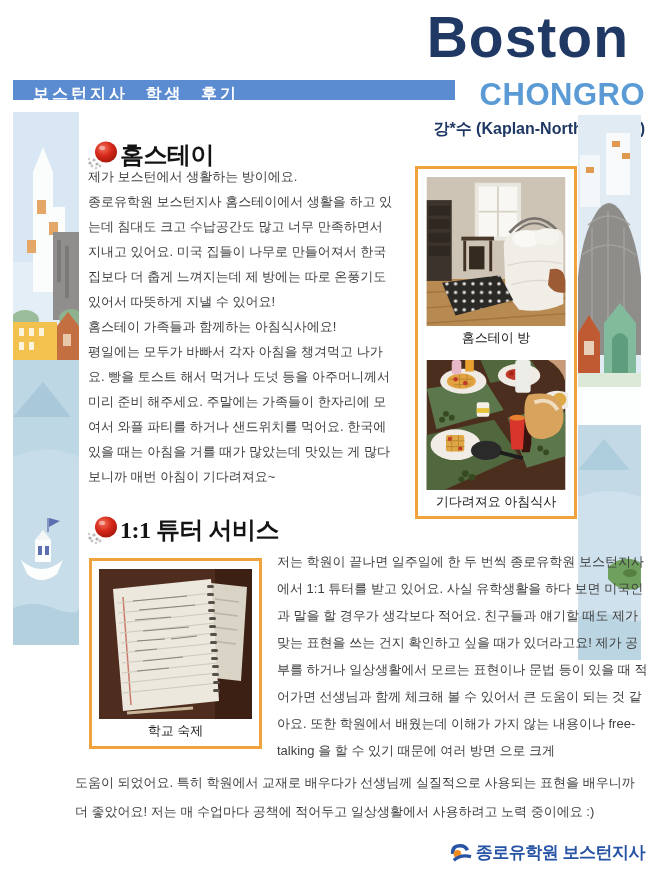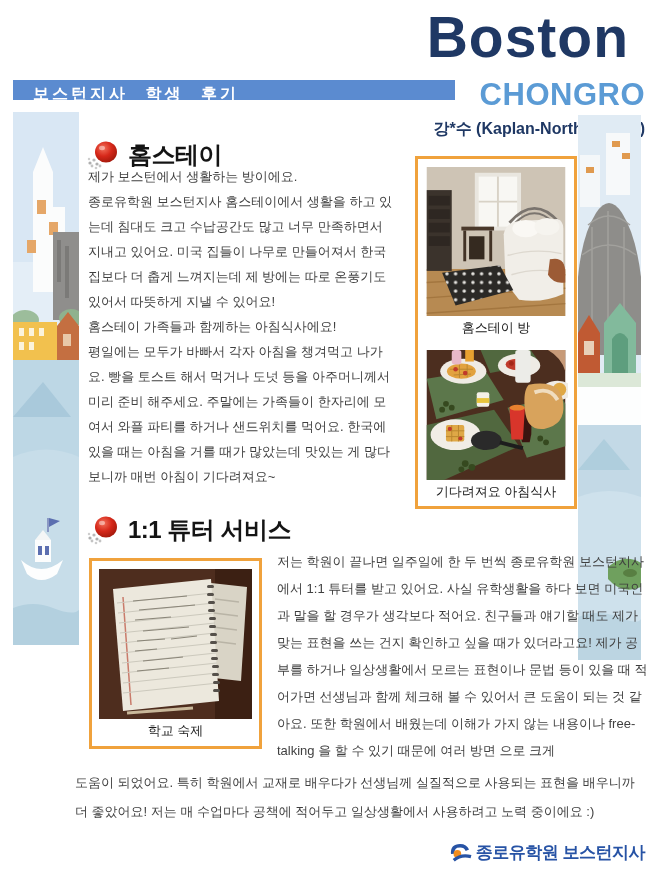--- a/index.html
+++ b/index.html
@@ -22,35 +22,35 @@
     color:#5b9bd5;letter-spacing:0.5px;
   }
   .student-name{
     position:absolute;top:119px;right:8px;font-size:16px;font-weight:bold;color:#1f3864;
   }
   
   .strip-left{position:absolute;left:13px;top:112px;width:66px;height:533px;}
   .strip-right{position:absolute;left:578px;top:115px;width:63px;height:545px;}
   .strip-left svg,.strip-right svg{display:block;}
   
-  .sec-head{position:absolute;display:flex;align-items:flex-end;gap:8px;}
+  .sec-head{position:absolute;display:flex;align-items:flex-end;gap:0;font-family:Liberation Serif, serif;}
   .sec-head .title{font-size:24px;font-weight:bold;color:#141414;letter-spacing:-0.5px;}
   .head-homestay{left:84px;top:139px;}
   .head-tutor{left:84px;top:514px;}
   
   .sec1-text{position:absolute;left:88px;top:164px;width:307px;font-size:13px;line-height:25px;}
   .sec1-text p{margin:0;}
   .sec2-side{position:absolute;left:277px;top:548px;width:374px;font-size:13px;line-height:27px;}
   .sec2-side p{margin:0;}
   .sec2-bottom{position:absolute;left:75px;top:768px;width:576px;font-size:13px;line-height:29px;}
   .sec2-bottom p{margin:0;}
   
   .photo-box{border:3px solid #f0a23c;background:#fff;box-sizing:border-box;
     display:flex;flex-direction:column;align-items:center;}
-  .photo-box-right{position:absolute;left:415px;top:156px;width:162px;height:353px;}
+  .photo-box-right{position:absolute;left:415px;top:166px;width:162px;height:353px;}
   .photo-box-left{position:absolute;left:89px;top:558px;width:173px;height:191px;}
   .photo-caption{font-size:13px;color:#1a1a1a;line-height:20px;padding:2px 0 4px 0;text-align:center;}
   .photo-box-right svg{margin-top:8px;}
   .photo-box-left svg{margin-top:8px;}
   
   .footer-logo{position:absolute;right:8px;top:841px;display:flex;align-items:center;gap:3px;}
   .footer-logo .logo-text{font-size:17px;font-weight:bold;color:#2753a5;letter-spacing:-0.5px;}
 </style>
 </head>
 <body>

